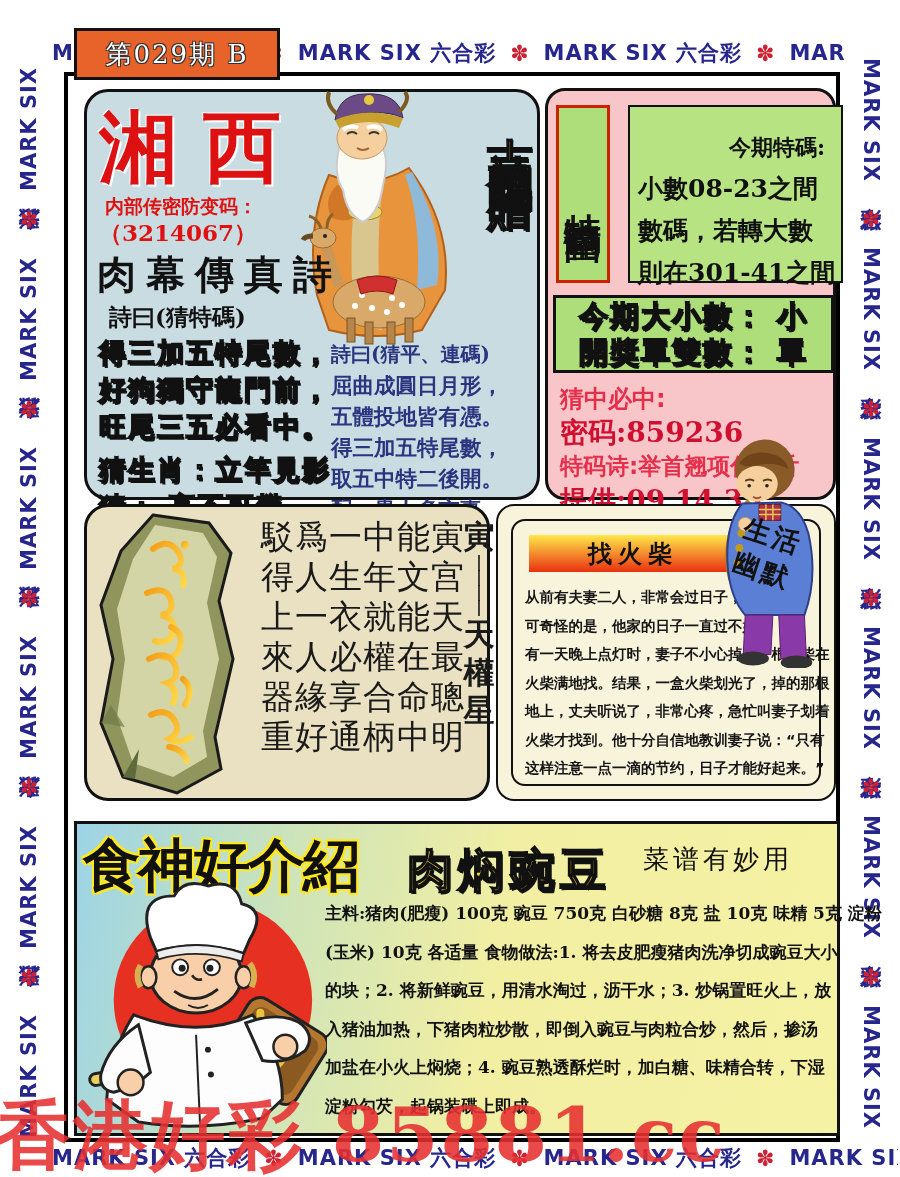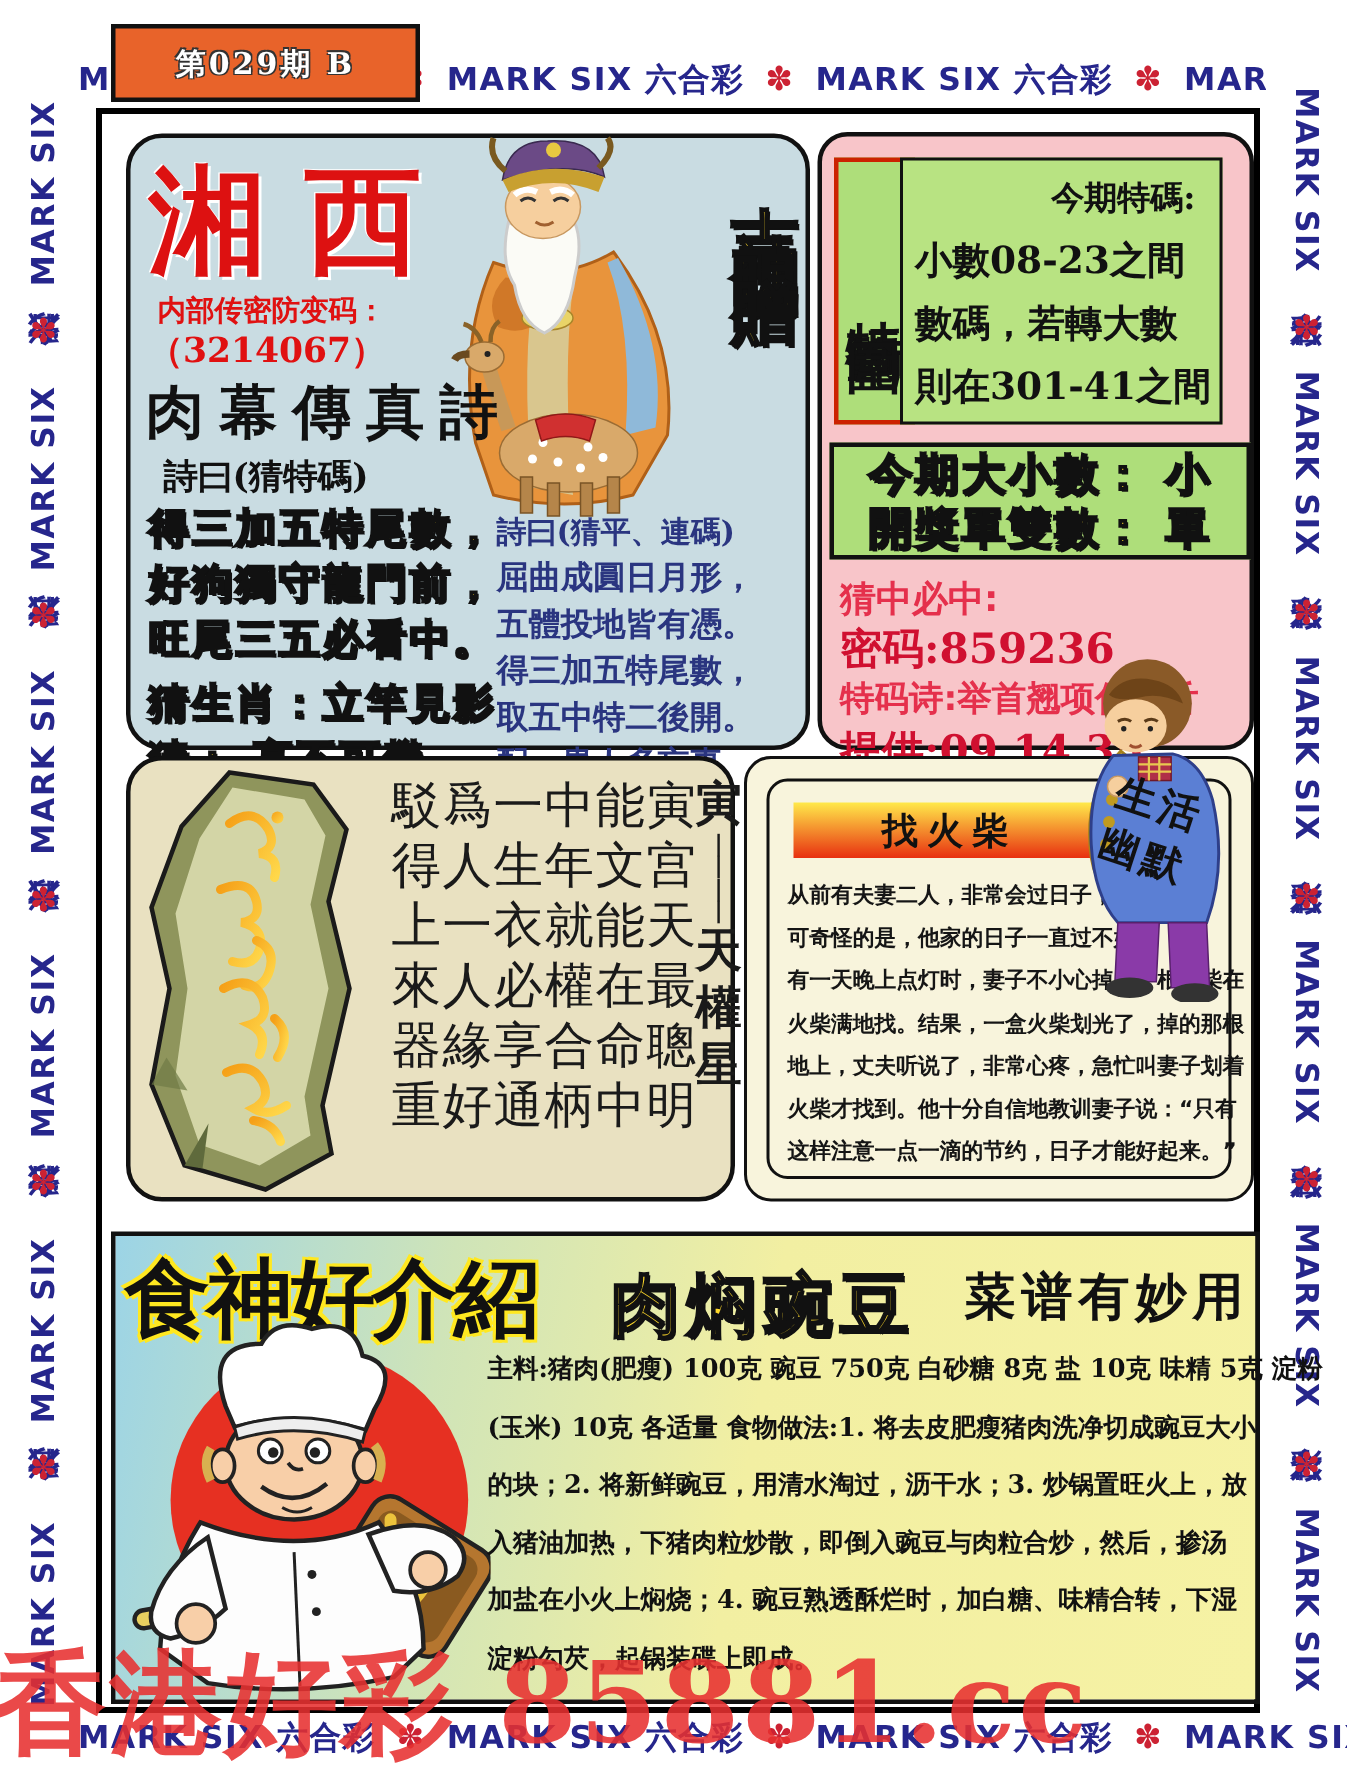--- a/index.html
+++ b/index.html
@@ -9,22 +9,22 @@
   
   .ms-strip{display:flex;align-items:center;gap:14px;overflow:hidden;white-space:nowrap;
             color:#26268c;font-weight:bold;font-size:21px;letter-spacing:1px;}
   .ms-strip .ms-flower{color:#cc2233;font-size:22px;}
   .strip-top{left:52px;top:36px;width:792px;height:34px;}
   .strip-bottom{left:52px;top:1141px;width:846px;height:34px;}
   .strip-left{left:8px;top:58px;width:42px;height:1080px;writing-mode:vertical-rl;transform:rotate(180deg);}
   .strip-right{left:850px;top:58px;width:42px;height:1080px;writing-mode:vertical-rl;}
   .strip-left.ms-strip,.strip-right.ms-strip{flex-direction:row;}
   
-  .issue-label{left:74px;top:16px;width:200px;height:46px;background:#e8632a;border:3px solid #111;
-      color:#fff;font-family:"DejaVu Serif","Liberation Serif",serif;font-weight:700;font-size:20px;
+  .issue-label{left:74px;top:28px;width:200px;height:46px;background:#e8632a;border:3px solid #111;
+      color:#fff;font-family:"DejaVu Serif","Liberation Serif",serif;font-weight:400;font-size:26px;
       display:flex;align-items:center;justify-content:center;letter-spacing:2px;
       text-shadow:1px 1px 0 #333,-1px -1px 0 #333,1px -1px 0 #333,-1px 1px 0 #333;z-index:4;}
   
   .main-frame{left:64px;top:72px;width:776px;height:1070px;border:4px solid #000;background:#fff;box-sizing:border-box;}
   
   .panel{position:absolute;box-sizing:border-box;border:3px solid #111;}
   .panel-xiangxi{left:84px;top:89px;width:456px;height:411px;background:#c9dce2;border-radius:24px;}
   .panel-special{left:545px;top:88px;width:291px;height:412px;background:#f8c5c9;border-radius:20px;}
   .panel-stone{left:84px;top:504px;width:406px;height:297px;background:#e9e1c1;border-radius:24px;}
   .panel-humor{left:496px;top:504px;width:340px;height:297px;background:#f8f4dc;border-radius:18px;border-width:2px;padding:13px;}
@@ -37,38 +37,38 @@
   .red-big{color:#dd1111;font-weight:900;text-shadow:2px 2px 0 #ffffff,-1px -1px 0 #ffffff;}
   .navy{color:#2a3580;font-weight:bold;}
   .redtxt{color:#d92040;font-weight:bold;}
   .xiangxi-title{left:12px;top:4px;font-size:78px;letter-spacing:26px;}
   .gift-title{right:4px;top:10px;writing-mode:vertical-rl;font-size:45px;letter-spacing:16px;line-height:1;}
   .poem-line{line-height:37px;font-size:27px;letter-spacing:2px;white-space:nowrap;}
   .poem2-line{line-height:31px;font-size:21.5px;white-space:nowrap;}
   .range-label{left:8px;top:14px;width:54px;height:178px;background:#aede7a;border:3px solid #cc2200;box-sizing:border-box;
       display:flex;align-items:center;justify-content:center;writing-mode:vertical-rl;
       font-size:37px;font-weight:900;color:#111;letter-spacing:5px;}
-  .range-box{left:52px;top:14px;width:215px;height:178px;background:#b8e382;border:2px solid #111;box-sizing:border-box;
-      padding:4px 8px;color:#111;font-weight:bold;}
+  .range-box{left:80px;top:14px;width:215px;height:178px;background:#b8e382;border:2px solid #111;box-sizing:border-box;
+      padding:19px 8px;color:#111;font-weight:bold;}
   .range-box div{line-height:42px;font-size:25px;white-space:nowrap;}
   .green-box{left:5px;top:204px;width:281px;height:78px;background:#aede7a;border:3px solid #111;box-sizing:border-box;
       display:flex;flex-direction:column;justify-content:center;align-items:center;}
   .green-box div{font-size:29px;line-height:36px;letter-spacing:2px;white-space:nowrap;}
   .stone-row{font-size:33px;font-weight:400;color:#1a1a1a;line-height:40px;letter-spacing:1px;white-space:nowrap;}
   .stone-col{display:flex;flex-direction:column;align-items:center;}
   .stone-col .big{font-size:31px;font-weight:900;color:#1a1a1a;line-height:38px;}
   .stone-col .bar{font-size:15px;font-weight:900;color:#1a1a1a;line-height:15px;}
   .humor-banner{left:16px;top:14px;width:208px;height:37px;background:linear-gradient(#ffe94a,#e83010);
       display:flex;align-items:center;justify-content:center;font-size:24px;font-weight:900;color:#111;letter-spacing:6px;}
   .humor-corner{left:224px;top:0px;transform:rotate(18deg);font-size:27px;font-weight:900;color:#111;letter-spacing:3px;z-index:7;}
   .story-line{font-size:14.5px;line-height:28.5px;color:#151515;font-weight:600;white-space:nowrap;}
   .recipe-title{left:6px;top:4px;font-size:57px;font-weight:900;color:#111;letter-spacing:-2px;
       text-shadow:2px 2px 0 #ffe820,-2px -2px 0 #ffe820,2px -2px 0 #ffe820,-2px 2px 0 #ffe820;white-space:nowrap;}
   .recipe-dish{left:330px;top:16px;font-size:46px;letter-spacing:5px;white-space:nowrap;}
-  .recipe-slogan{left:566px;top:18px;font-size:34px;font-weight:700;color:#111;letter-spacing:4px;white-space:nowrap;}
+  .recipe-slogan{left:566px;top:18px;font-size:26px;font-weight:400;color:#111;letter-spacing:4px;white-space:nowrap;}
   .recipe-line{font-size:17px;line-height:38.5px;color:#111;font-weight:700;white-space:nowrap;}
   .watermark{left:-4px;top:1086px;font-size:75px;font-weight:900;color:#e73030;opacity:0.88;letter-spacing:2px;
       z-index:10;white-space:nowrap;font-family:"DejaVu Serif","Liberation Serif",serif;}
 </style>
 </head>
 <body>
 
 <div id="page">
 
   <div class="abs ms-strip strip-top">

